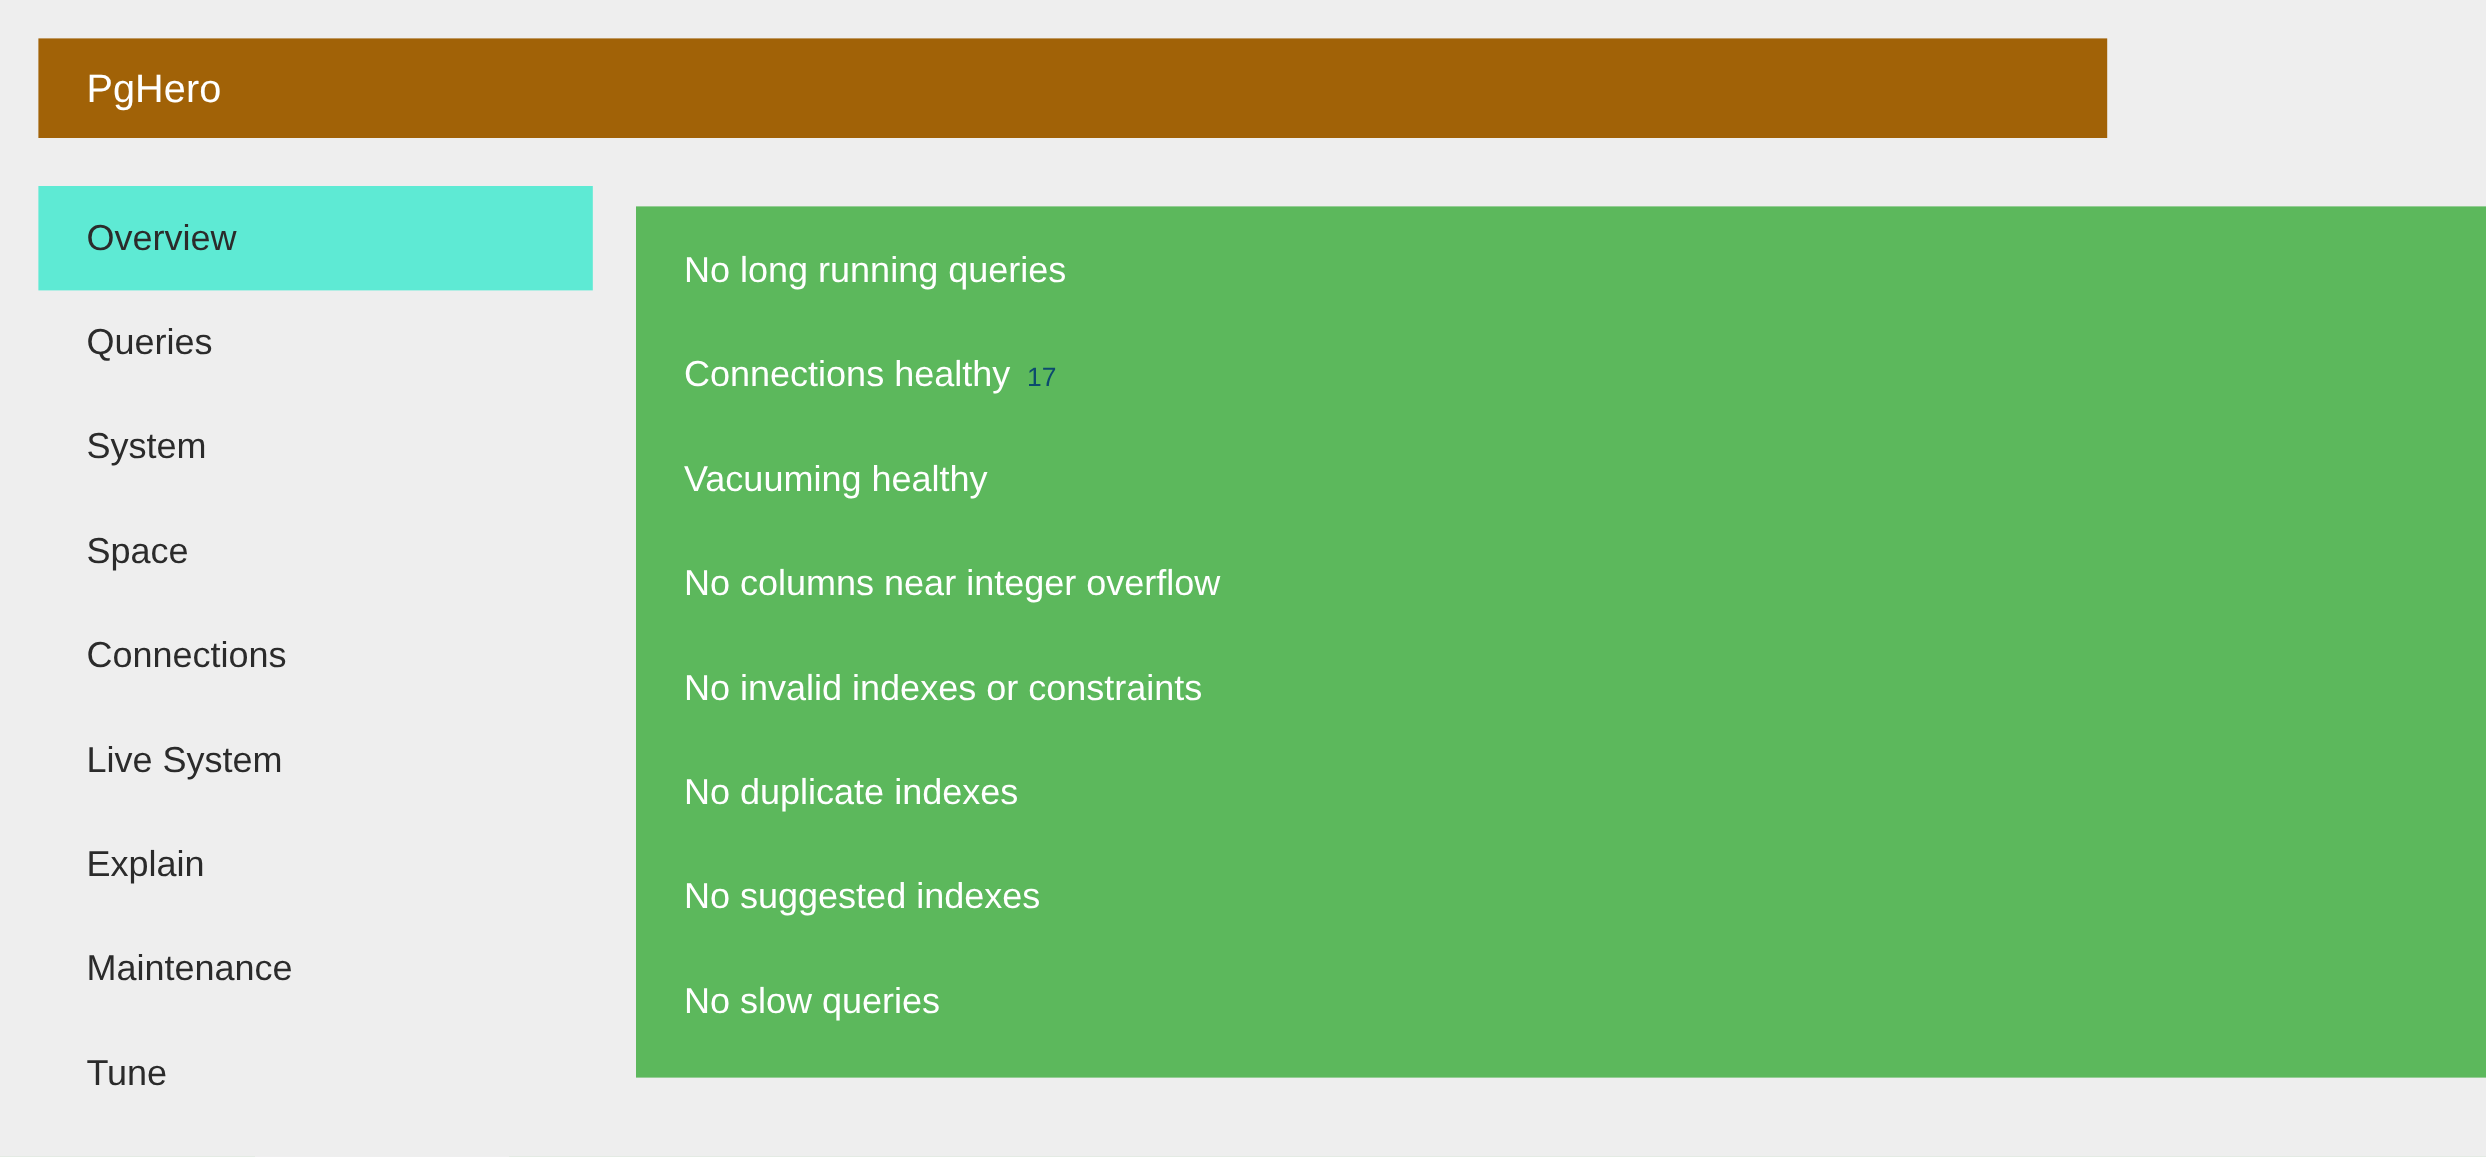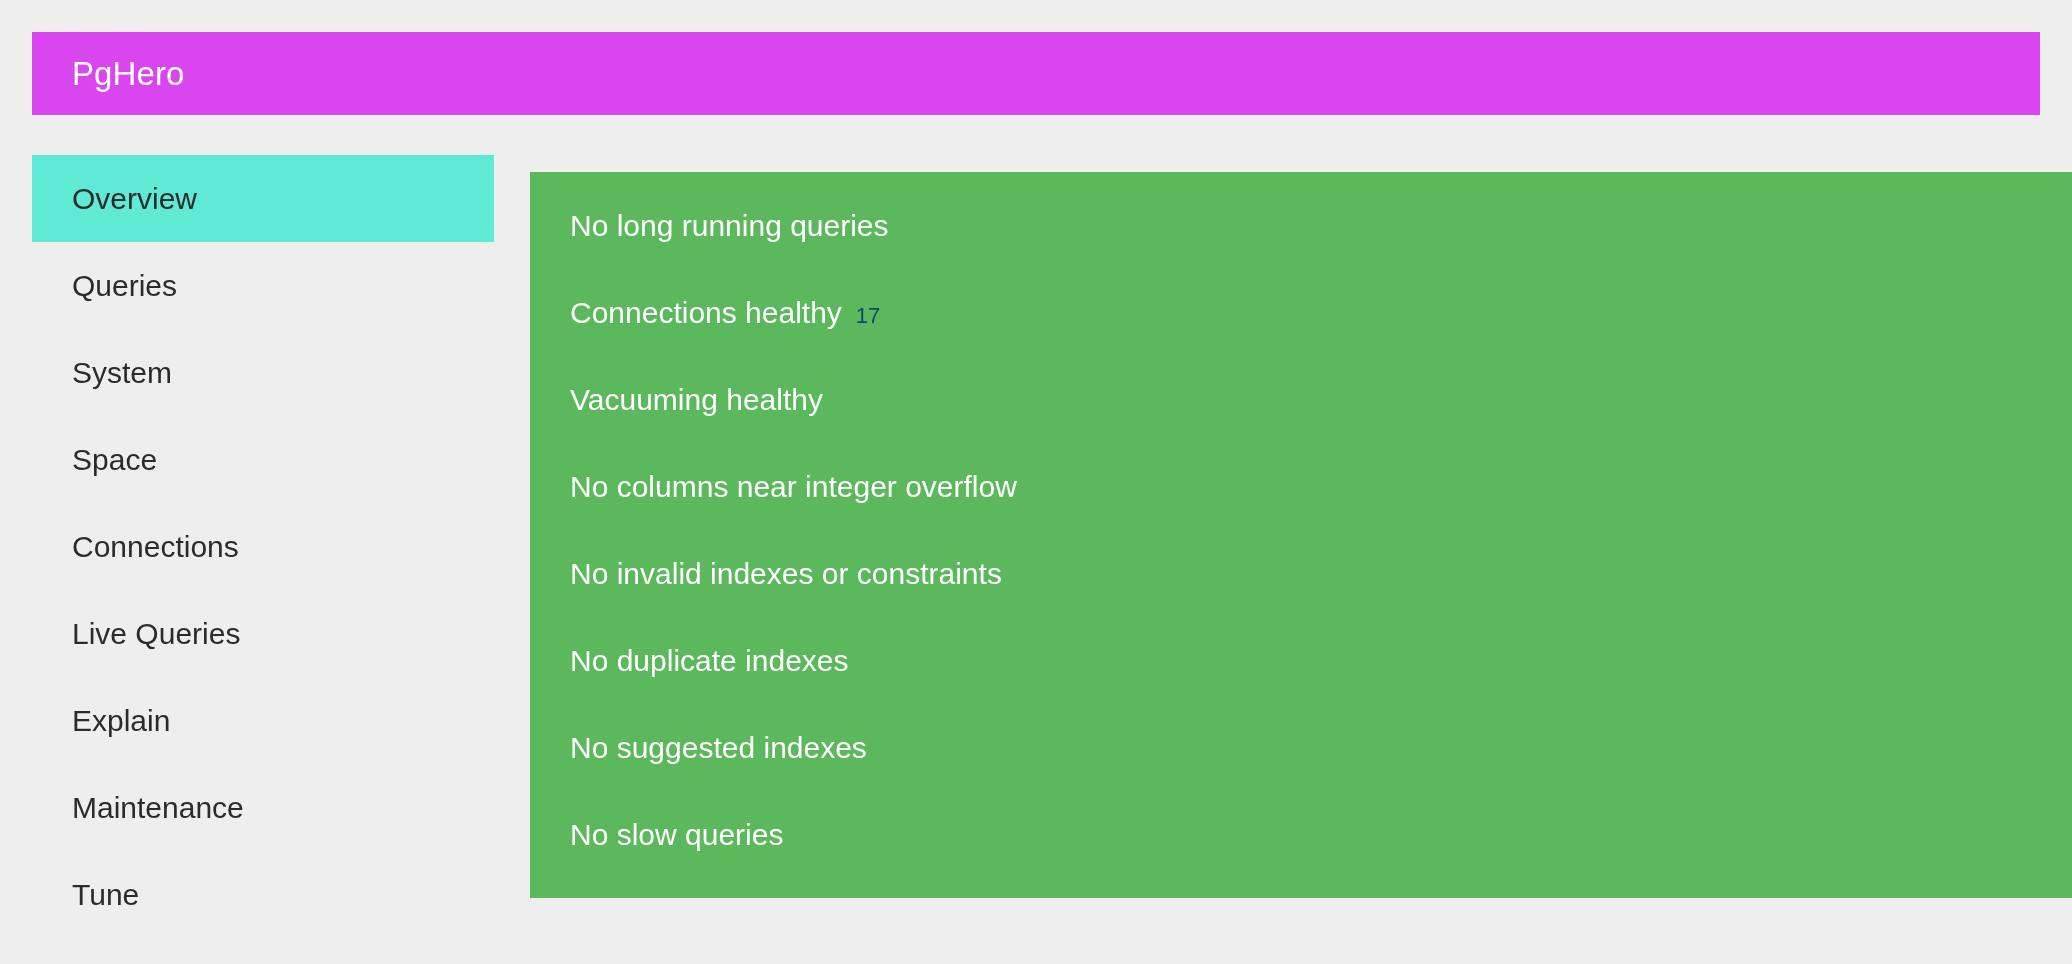--- a/index.html
+++ b/index.html
@@ -22,23 +22,23 @@
     width: 2072px;
     height: 964px;
     background: #eeeeee;
   }
 
   
   .navbar {
     position: absolute;
     left: 32px;
     top: 32px;
-    width: 2008px;
+    width: 1724px;
     height: 83px;
-    background: #d946ef;
+    background: #a16207;
     display: flex;
     align-items: center;
   }
   .navbar-brand {
     margin-left: 40px;
     color: #ffffff;
     font-size: 33px;
     line-height: 1;
     font-weight: 400;
     letter-spacing: 0.1px;
@@ -115,21 +115,21 @@
   </div>
 
   <div class="content">
 
     <nav class="sidebar">
       <a class="nav-item active">Overview</a>
       <a class="nav-item">Queries</a>
       <a class="nav-item">System</a>
       <a class="nav-item">Space</a>
       <a class="nav-item">Connections</a>
-      <a class="nav-item">Live Queries</a>
+      <a class="nav-item">Live System</a>
       <a class="nav-item">Explain</a>
       <a class="nav-item">Maintenance</a>
       <a class="nav-item">Tune</a>
     </nav>
 
     <section class="status-panel">
 
       <div class="status-row">
         <span class="status-label">No long running queries</span><span class="status-count"></span>
       </div>

